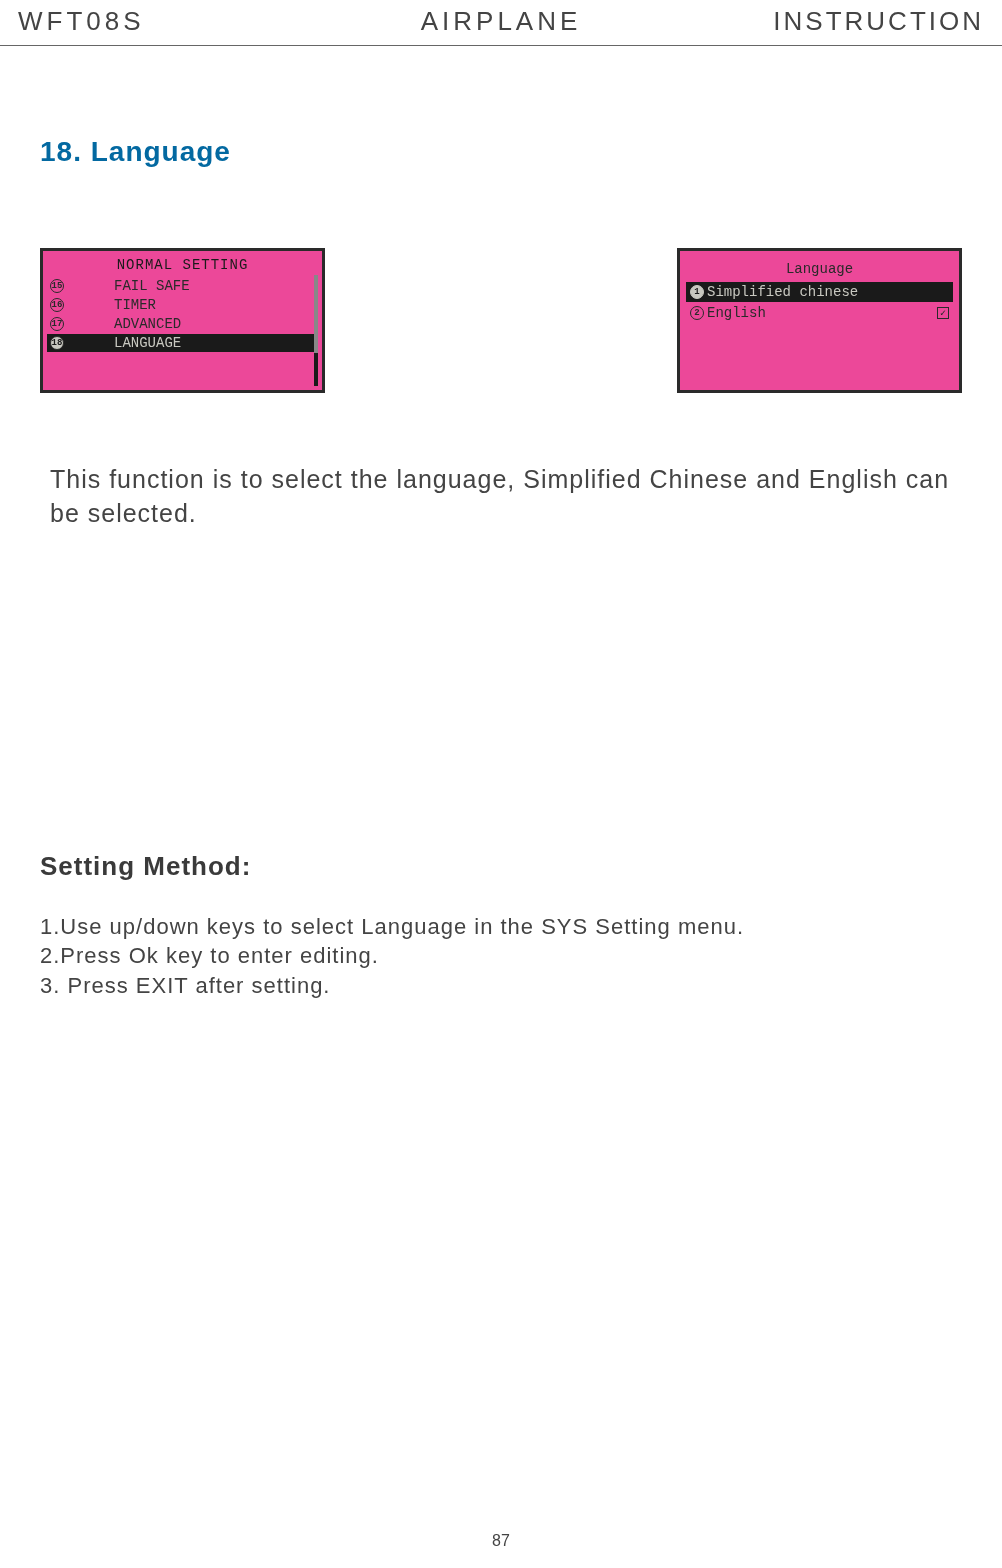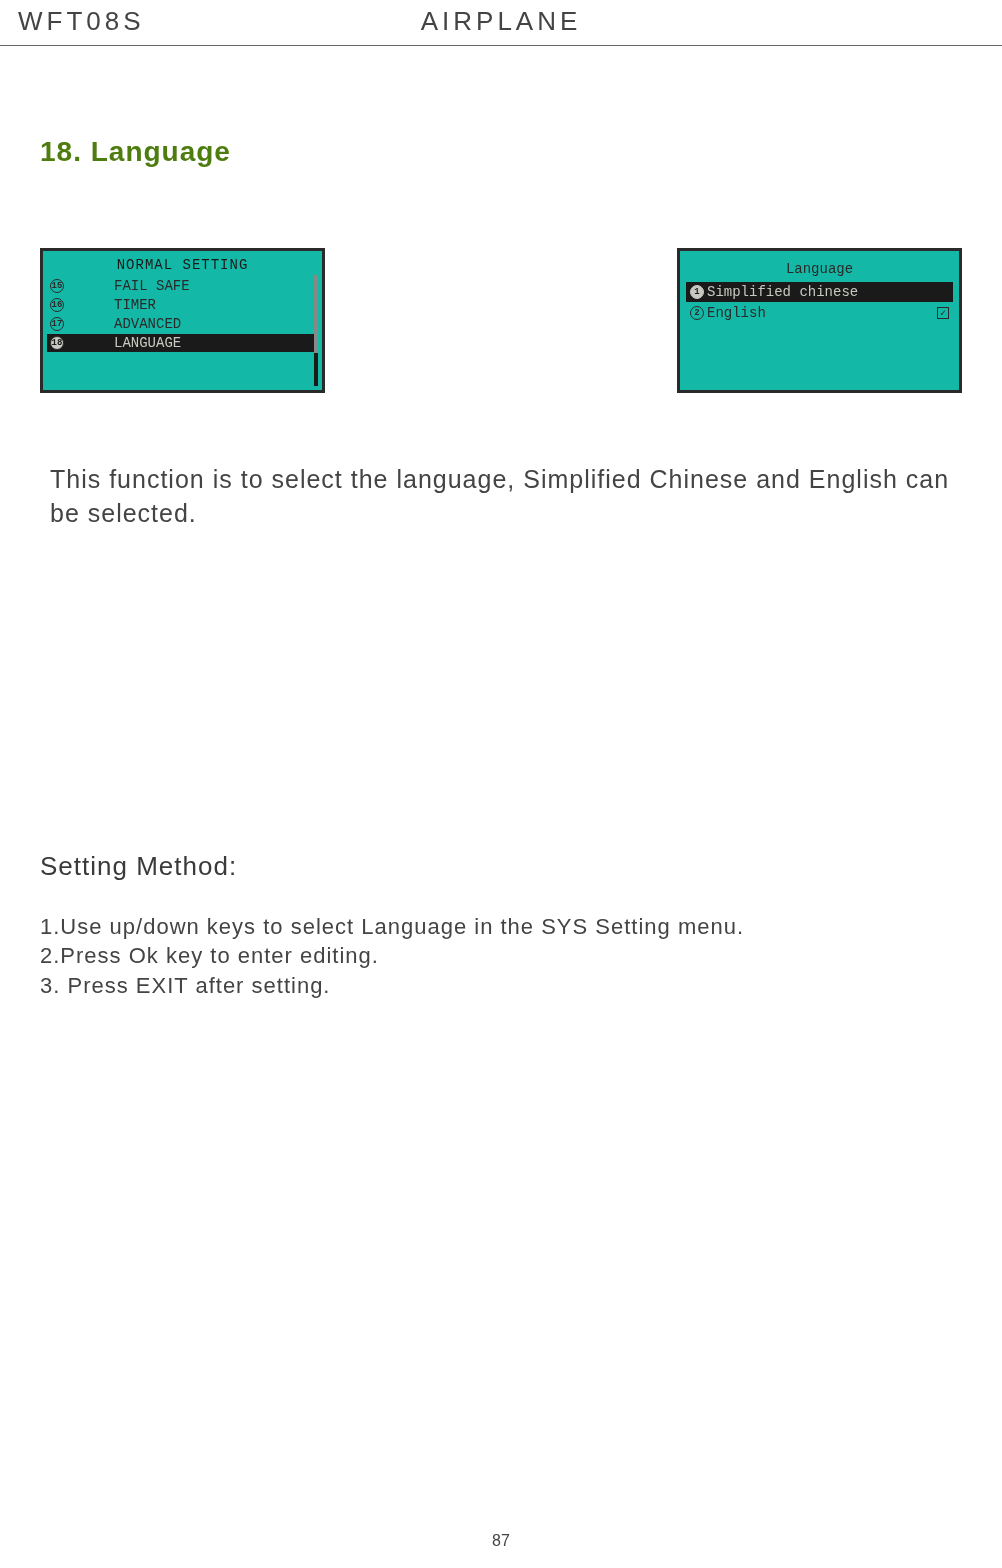--- a/index.html
+++ b/index.html
@@ -35,31 +35,31 @@
       transform: translateX(-50%);
     }
     .header-right {
       letter-spacing: 3px;
     }
     .section-title {
       font-size: 28px;
       font-weight: bold;
       margin: 90px 0 0 40px;
       letter-spacing: 1px;
-      color: #4d7c0f;
+      color: #0369a1;
     }
     .screenshots {
       display: flex;
       justify-content: space-between;
       margin: 80px 40px 0 40px;
       gap: 180px;
     }
     .lcd-screen {
       border: 3px solid #2a2a2a;
-      background: #14b8a6;
+      background: #ec4899;
       width: 285px;
       height: 145px;
       padding: 6px 0 0 0;
       position: relative;
     }
     .lcd-title {
       text-align: center;
       font-family: 'Courier New', monospace;
       font-size: 14px;
       color: #1a1a1a;
@@ -155,21 +155,21 @@
     }
     .description {
       margin: 70px 50px 0 50px;
       font-size: 25px;
       letter-spacing: 1px;
       line-height: 1.35;
       color: #444;
     }
     .setting-method-title {
       font-size: 26px;
-      font-weight: normal;
+      font-weight: bold;
       margin: 320px 0 0 40px;
       letter-spacing: 1px;
       color: #3a3a3a;
     }
     .steps {
       margin: 30px 0 0 40px;
       font-size: 22px;
       letter-spacing: 1px;
       line-height: 1.35;
       color: #444;
@@ -185,20 +185,21 @@
       font-size: 16px;
       color: #444;
     }
   </style>
 </head>
 <body>
 
 <div class="header">
   <span class="header-left">WFT08S</span>
   <span class="header-center">AIRPLANE</span>
+  <span class="header-right">INSTRUCTION</span>
 </div>
 
 <div class="section-title">18. Language</div>
 
 <div class="screenshots">
   <div class="lcd-screen">
     <div class="lcd-title">NORMAL SETTING</div>
     <div class="lcd-row">
       <span class="row-num">15</span>
       <span>FAIL SAFE</span>

